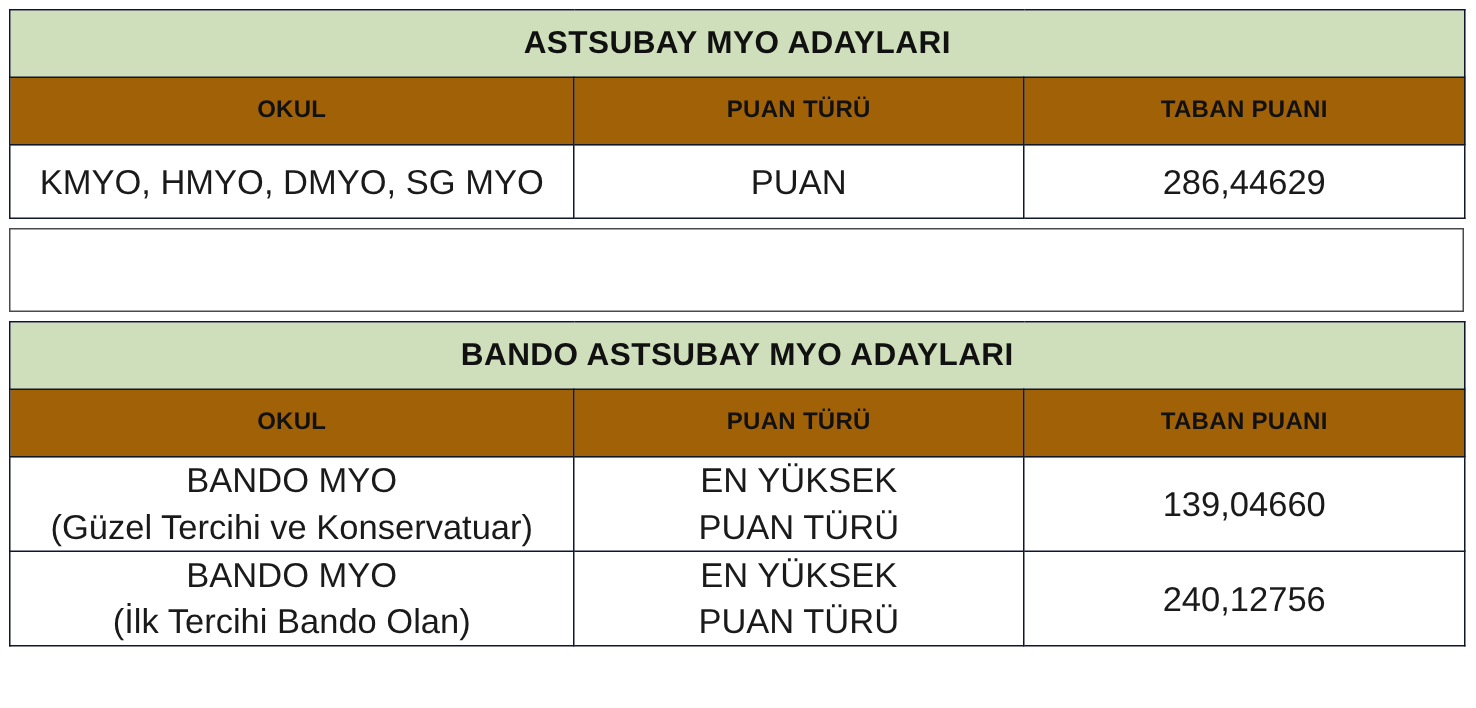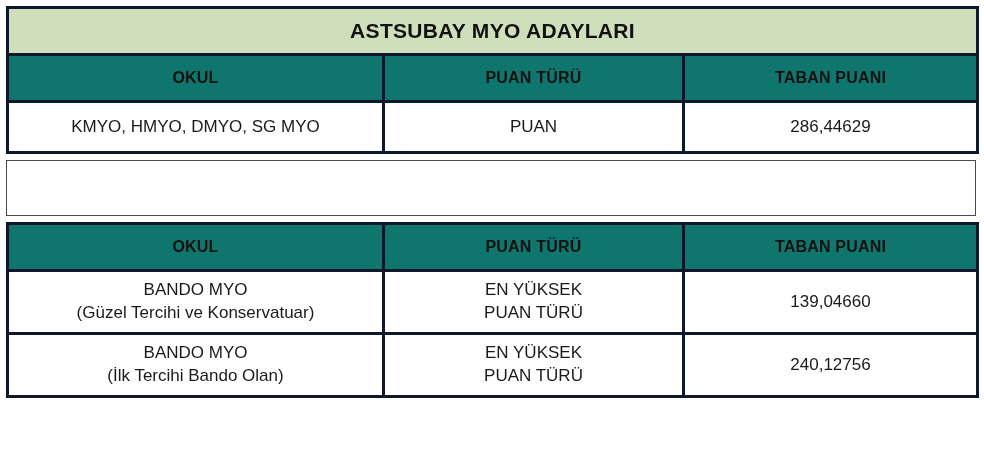--- a/index.html
+++ b/index.html
@@ -20,45 +20,45 @@
     height: 472px;
     box-sizing: border-box;
   }
   table.block {
     border-collapse: collapse;
     table-layout: fixed;
     width: 970px;
     margin: 0 0 0 6px;
   }
   table.block td {
-    border: 3px solid #0f172a;
+    border: 1px solid #0f172a;
     padding: 0;
     vertical-align: middle;
   }
   .title-cell {
     background: #cfdfbb;
     text-align: center;
     font-weight: bold;
     font-size: 21px;
     letter-spacing: 0.3px;
     height: 44px;
     color: #111;
   }
   .head-cell {
     text-align: center;
     font-weight: bold;
     font-size: 16px;
     height: 44px;
-    background: #0f766e;
+    background: #a16207;
     color: #111;
     letter-spacing: 0.2px;
   }
   .data-cell {
     text-align: center;
-    font-size: 17px;
+    font-size: 23px;
     height: 48px;
     background: #ffffff;
     color: #1a1a1a;
   }
   .data-cell.two-line {
     height: 60px;
     line-height: 1.35;
   }
   .data-cell .l1, .data-cell .l2 {
     display: block;
@@ -123,20 +123,23 @@
   <div class="gap"></div>
 
   <table class="block">
     <colgroup>
       <col style="width:376px">
       <col style="width:300px">
       <col style="width:294px">
     </colgroup>
     <tbody>
       <tr>
+        <td class="title-cell" colspan="3">BANDO ASTSUBAY MYO ADAYLARI</td>
+      </tr>
+      <tr>
         <td class="head-cell">OKUL</td>
         <td class="head-cell">PUAN TÜRÜ</td>
         <td class="head-cell">TABAN PUANI</td>
       </tr>
       <tr>
         <td class="data-cell two-line">
           <span class="l1">BANDO MYO</span>
           <span class="l2">(Güzel Tercihi ve Konservatuar)</span>
         </td>
         <td class="data-cell two-line">

